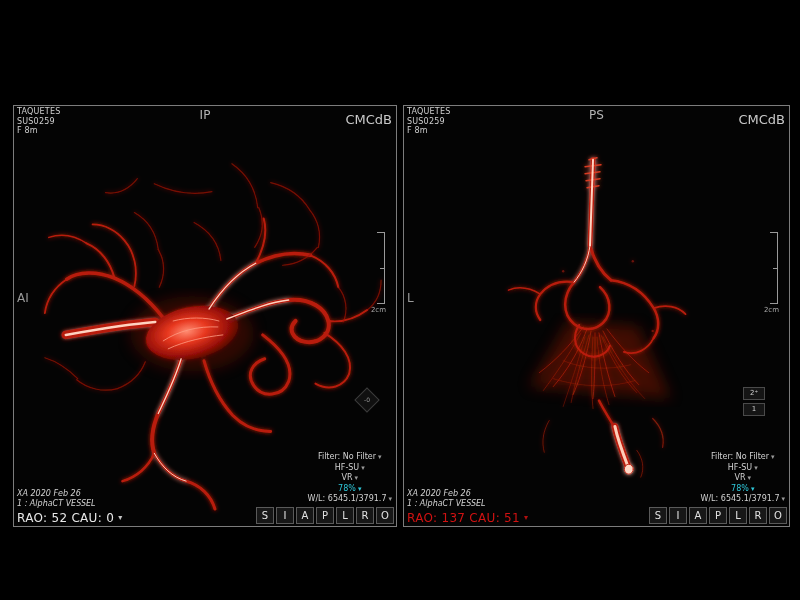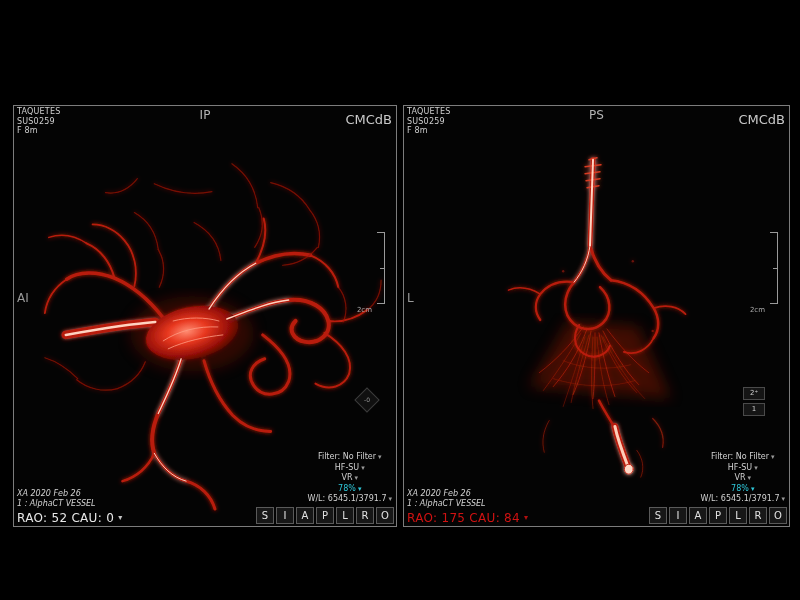--- a/index.html
+++ b/index.html
@@ -11,21 +11,21 @@
   .panel svg{position:absolute;left:0;top:0;width:100%;height:100%;}
 
   .pt-info{position:absolute;top:1px;left:3px;font-size:8px;line-height:9.5px;color:#cfcfcf;letter-spacing:.2px;}
   .orient-top{position:absolute;top:2px;left:50%;transform:translateX(-50%);font-size:12px;color:#b4b4b4;}
   .clinic{position:absolute;top:6px;right:4px;font-size:13px;color:#c9c9c9;}
   .orient-side{position:absolute;top:185px;left:3px;font-size:12px;color:#9a9a9a;}
 
   .scalebar{position:absolute;right:11px;top:126px;width:7px;height:70px;
             border-top:1px solid #9a9a9a;border-bottom:1px solid #9a9a9a;border-right:1px solid #9a9a9a;}
   .scalebar::after{content:"";position:absolute;right:0;top:50%;width:4px;border-top:1px solid #9a9a9a;}
-  .scale-label{position:absolute;right:24px;top:200px;font-size:7px;color:#ababab;}
+  .scale-label{position:absolute;right:10px;top:200px;font-size:7px;color:#ababab;}
 
   .meta{position:absolute;left:3px;bottom:17px;font-size:8px;line-height:10px;color:#d2d2d2;font-style:italic;}
   .angle{position:absolute;left:3px;bottom:1px;font-size:12px;color:#e8e8e8;letter-spacing:.3px;white-space:nowrap;}
   .angle .caret{font-size:8px;vertical-align:2px;opacity:.85;}
   .angle.red{color:#d01212;}
 
   .dd-stack{position:absolute;right:4px;bottom:21px;text-align:center;font-size:8px;line-height:9.6px;color:#d2d2d2;white-space:nowrap;}
   .dd-row .caret{font-size:7px;color:#9a9a9a;margin-left:2px;}
   .dd-row.cyan{color:#2fc8da;}
   .dd-row.cyan .caret{color:#2fc8da;}
@@ -245,21 +245,21 @@
     <div class="scale-label">2cm</div>
     <div class="mini-btns">
       <div class="mini-btn">2⁺</div>
       <div class="mini-btn">1</div>
     </div>
     <div class="meta">
       <div>XA  2020 Feb 26</div>
       <div>1 : AlphaCT VESSEL</div>
     </div>
     <div class="angle red">
-      <span>RAO: 175  CAU: 84</span>
+      <span>RAO: 137  CAU: 51</span>
       <span class="caret">▾</span>
     </div>
     <div class="dd-stack">
       <div class="dd-row"><span>Filter: No Filter</span><span class="caret">▾</span></div>
       <div class="dd-row"><span>HF-SU</span><span class="caret">▾</span></div>
       <div class="dd-row"><span>VR</span><span class="caret">▾</span></div>
       <div class="dd-row cyan"><span>78%</span><span class="caret">▾</span></div>
       <div class="dd-row"><span>W/L: 6545.1/3791.7</span><span class="caret">▾</span></div>
     </div>
     <div class="toolbar">

